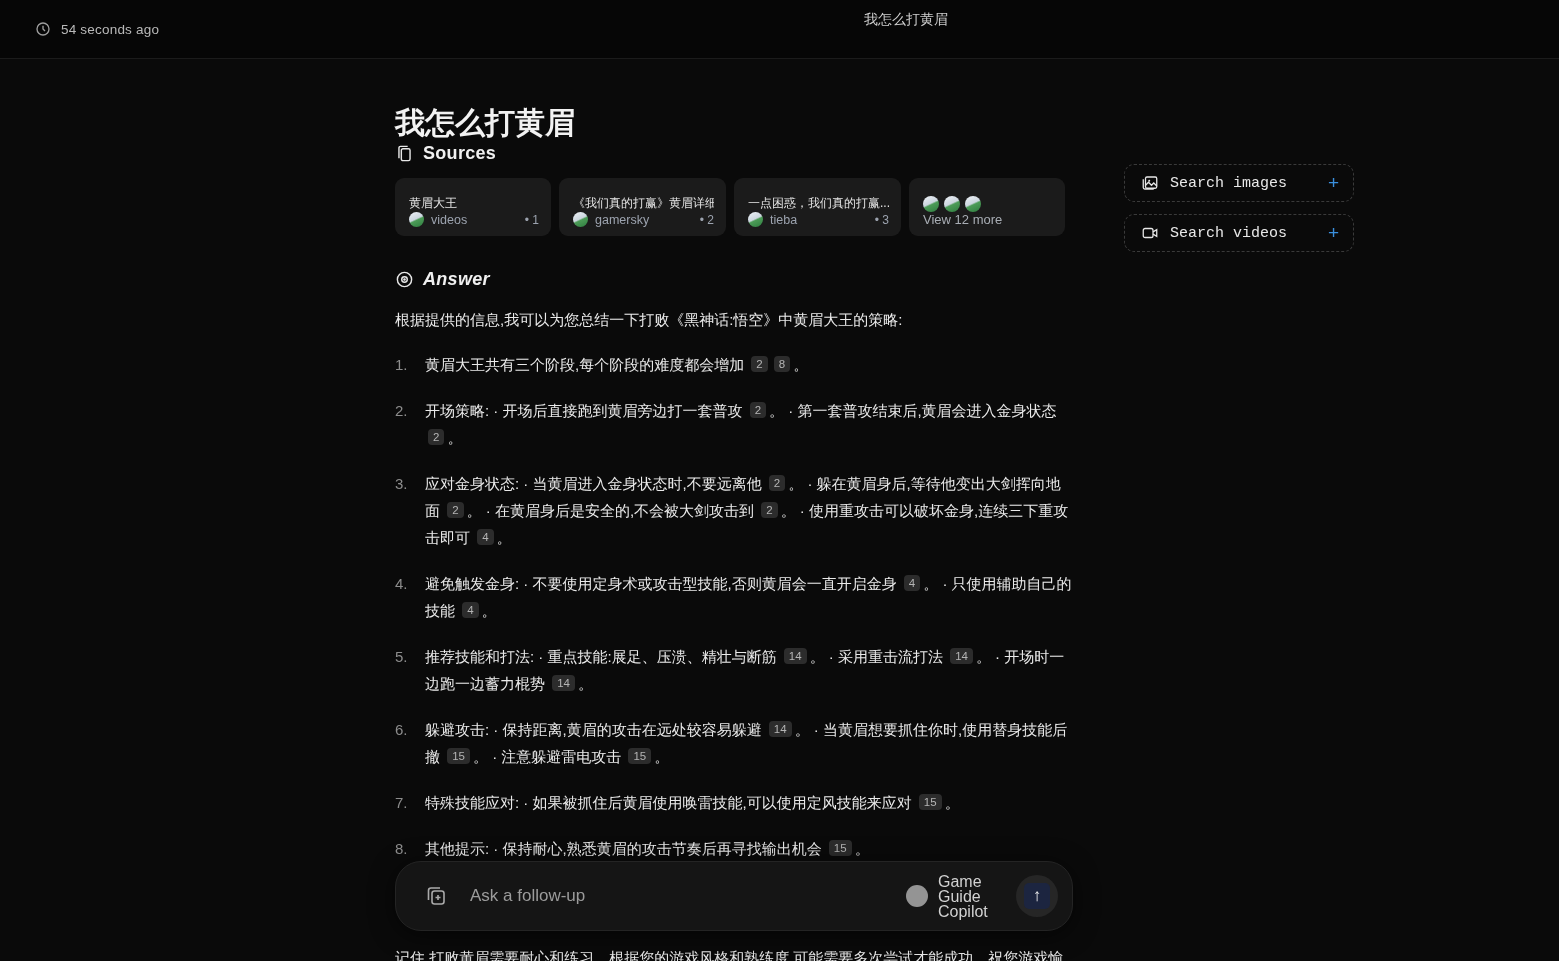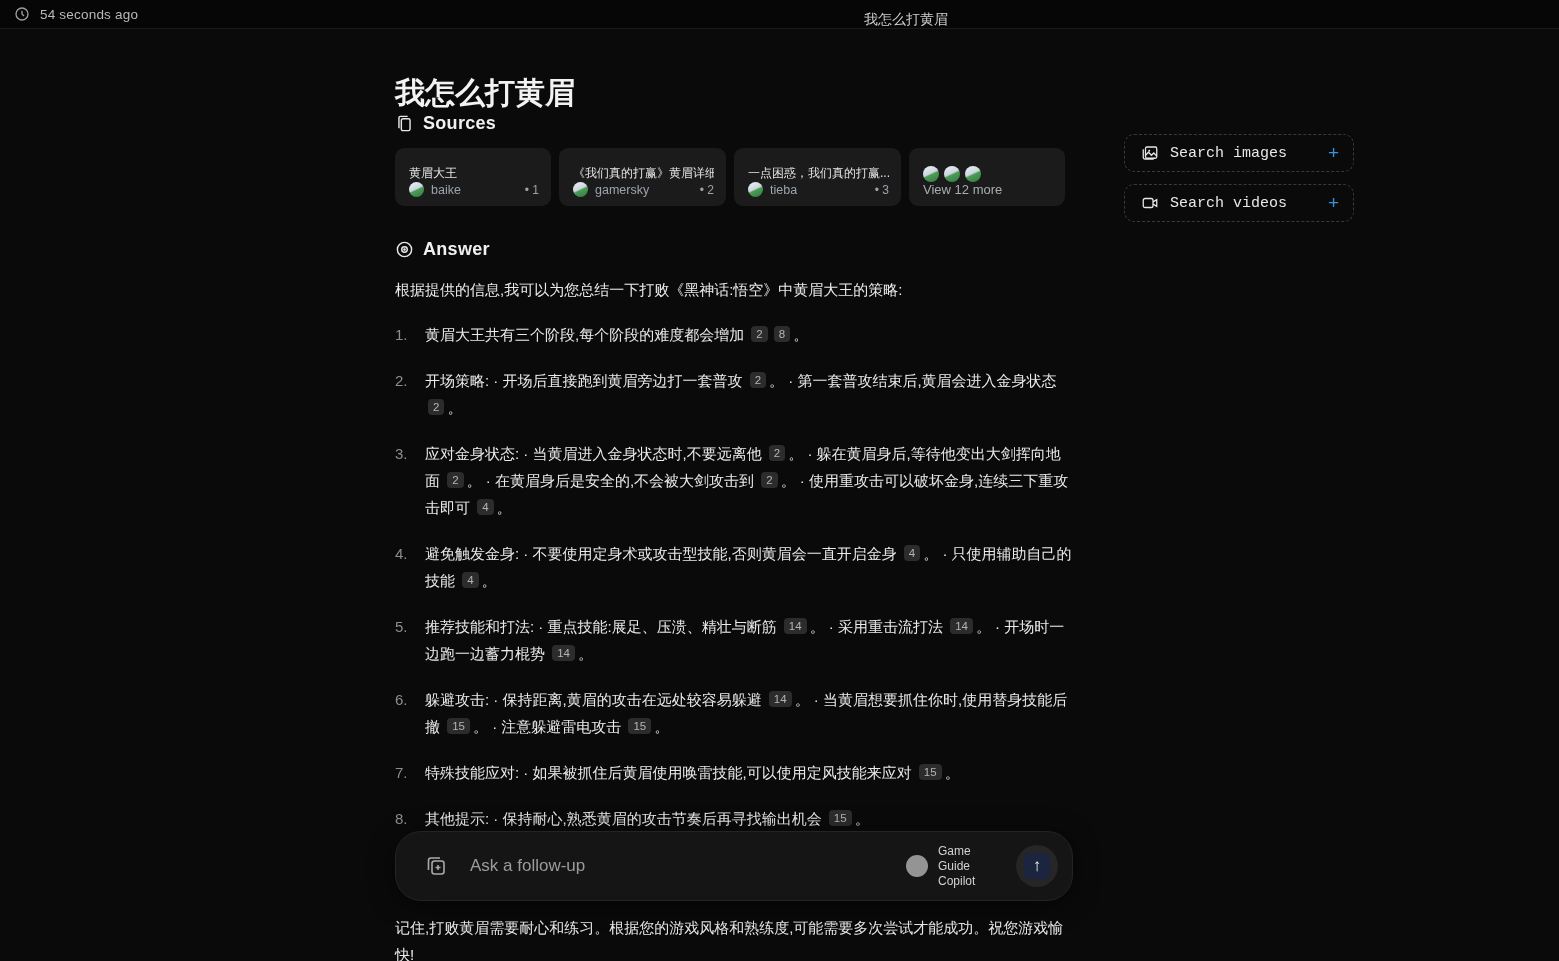--- a/index.html
+++ b/index.html
@@ -5,25 +5,25 @@
   * { margin:0; padding:0; box-sizing:border-box; }
   html,body { width:1559px; height:961px; overflow:hidden; }
   body {
     background:#0a0a0a;
     font-family:"Liberation Sans","DejaVu Sans",sans-serif;
     color:#ececec;
     position:relative;
   }
   
   .topbar {
-    height:29px; width:100%;
+    height:59px; width:100%;
     background:#060606;
     border-bottom:1px solid #1b1b1b;
     display:flex; align-items:center;
-    padding-left:14px;
+    padding-left:35px;
     position:relative;
   }
   .topbar .clock { width:16px; height:16px; margin-right:10px; opacity:.85; }
   .topbar .ts { font-size:13.5px; color:#b9b9b9; letter-spacing:.2px; }
   .topbar .tb-title {
     position:absolute; left:864px; top:11px;
     font-size:14px; color:#cfcfcf;
   }
   
   .main { position:relative; width:100%; height:918px; }
@@ -47,21 +47,21 @@
   .favicon {
     width:15px; height:15px; border-radius:50%; flex:none;
     background:linear-gradient(155deg,#eef2f6 0%,#ccd6df 46%,#4c9b57 54%,#2e7d3f 100%);
   }
   .card-domain { font-size:12.5px; color:#9ca3af; margin-left:7px; }
   .card-count { font-size:12px; color:#9ca3af; margin-left:auto; }
   .fav-row { display:flex; }
   .fav-row .favicon { margin-right:5px; width:16px; height:16px; }
   .view-more-label { font-size:13px; color:#a8adb4; }
   
-  .answer-head { margin-top:33px; }
+  .answer-head { margin-top:33px;font-style:italic; }
   .intro { margin-top:16px; font-size:15px; line-height:27px; color:#eaeaea; }
   .answer-list { margin-top:18px; }
   .ans-item { display:flex; margin-bottom:19px; font-size:15px; line-height:27px; color:#eaeaea; }
   .ans-item .num { width:30px; flex:none; color:#8d8d8d; }
   .ans-item .item-body { flex:1; }
   .cite {
     display:inline-block; background:#2c2c2c; color:#b5b5b5;
     border-radius:4px; font-size:11.5px; line-height:16px;
     padding:0 5px; margin:0 3px; vertical-align:2px; cursor:pointer;
   }
@@ -89,21 +89,21 @@
   .followup .add-icon { width:24px; height:24px; flex:none; opacity:.8; }
   .followup input {
     background:transparent; border:none; outline:none;
     font-size:17px; color:#fca5a5; margin-left:22px; flex:1;
     font-family:"Liberation Sans","DejaVu Sans",sans-serif;
   }
   .followup input::placeholder { color:#9b9b9b; }
   .copilot { display:flex; align-items:center; margin-right:22px; cursor:pointer; }
   .copilot .knob { width:22px; height:22px; border-radius:50%; background:#949494; flex:none; }
   .copilot .copilot-label {
-    width:56px; margin-left:10px; font-size:12px; line-height:15px; color:#d2d2d2;
+    width:56px; margin-left:10px; font-size:16px; line-height:15px; color:#d2d2d2;
   }
   .send-btn {
     width:42px; height:42px; border-radius:50%; background:#262626; border:none;
     display:flex; align-items:center; justify-content:center; cursor:pointer; flex:none;
   }
   .send-btn .send-sq {
     width:26px; height:26px; border-radius:5px; background:#1c2540;
     display:flex; align-items:center; justify-content:center;
     color:#f0f0f0; font-size:17px;
   }
@@ -132,21 +132,21 @@
           <path d="M16 3H7a2 2 0 0 0-2 2v13"></path>
       </svg>
       <span class="sec-label">Sources</span>
     </div>
 
     <div class="cards">
       <div class="card">
         <div class="card-title">黄眉大王</div>
         <div class="card-bottom">
           <span class="favicon"></span>
-          <span class="card-domain">baike</span>
+          <span class="card-domain">videos</span>
           <span class="card-count">• 1</span>
         </div>
       </div>
       <div class="card">
         <div class="card-title">《我们真的打赢》黄眉详细...</div>
         <div class="card-bottom">
           <span class="favicon"></span>
           <span class="card-domain">gamersky</span>
           <span class="card-count">• 2</span>
         </div>

